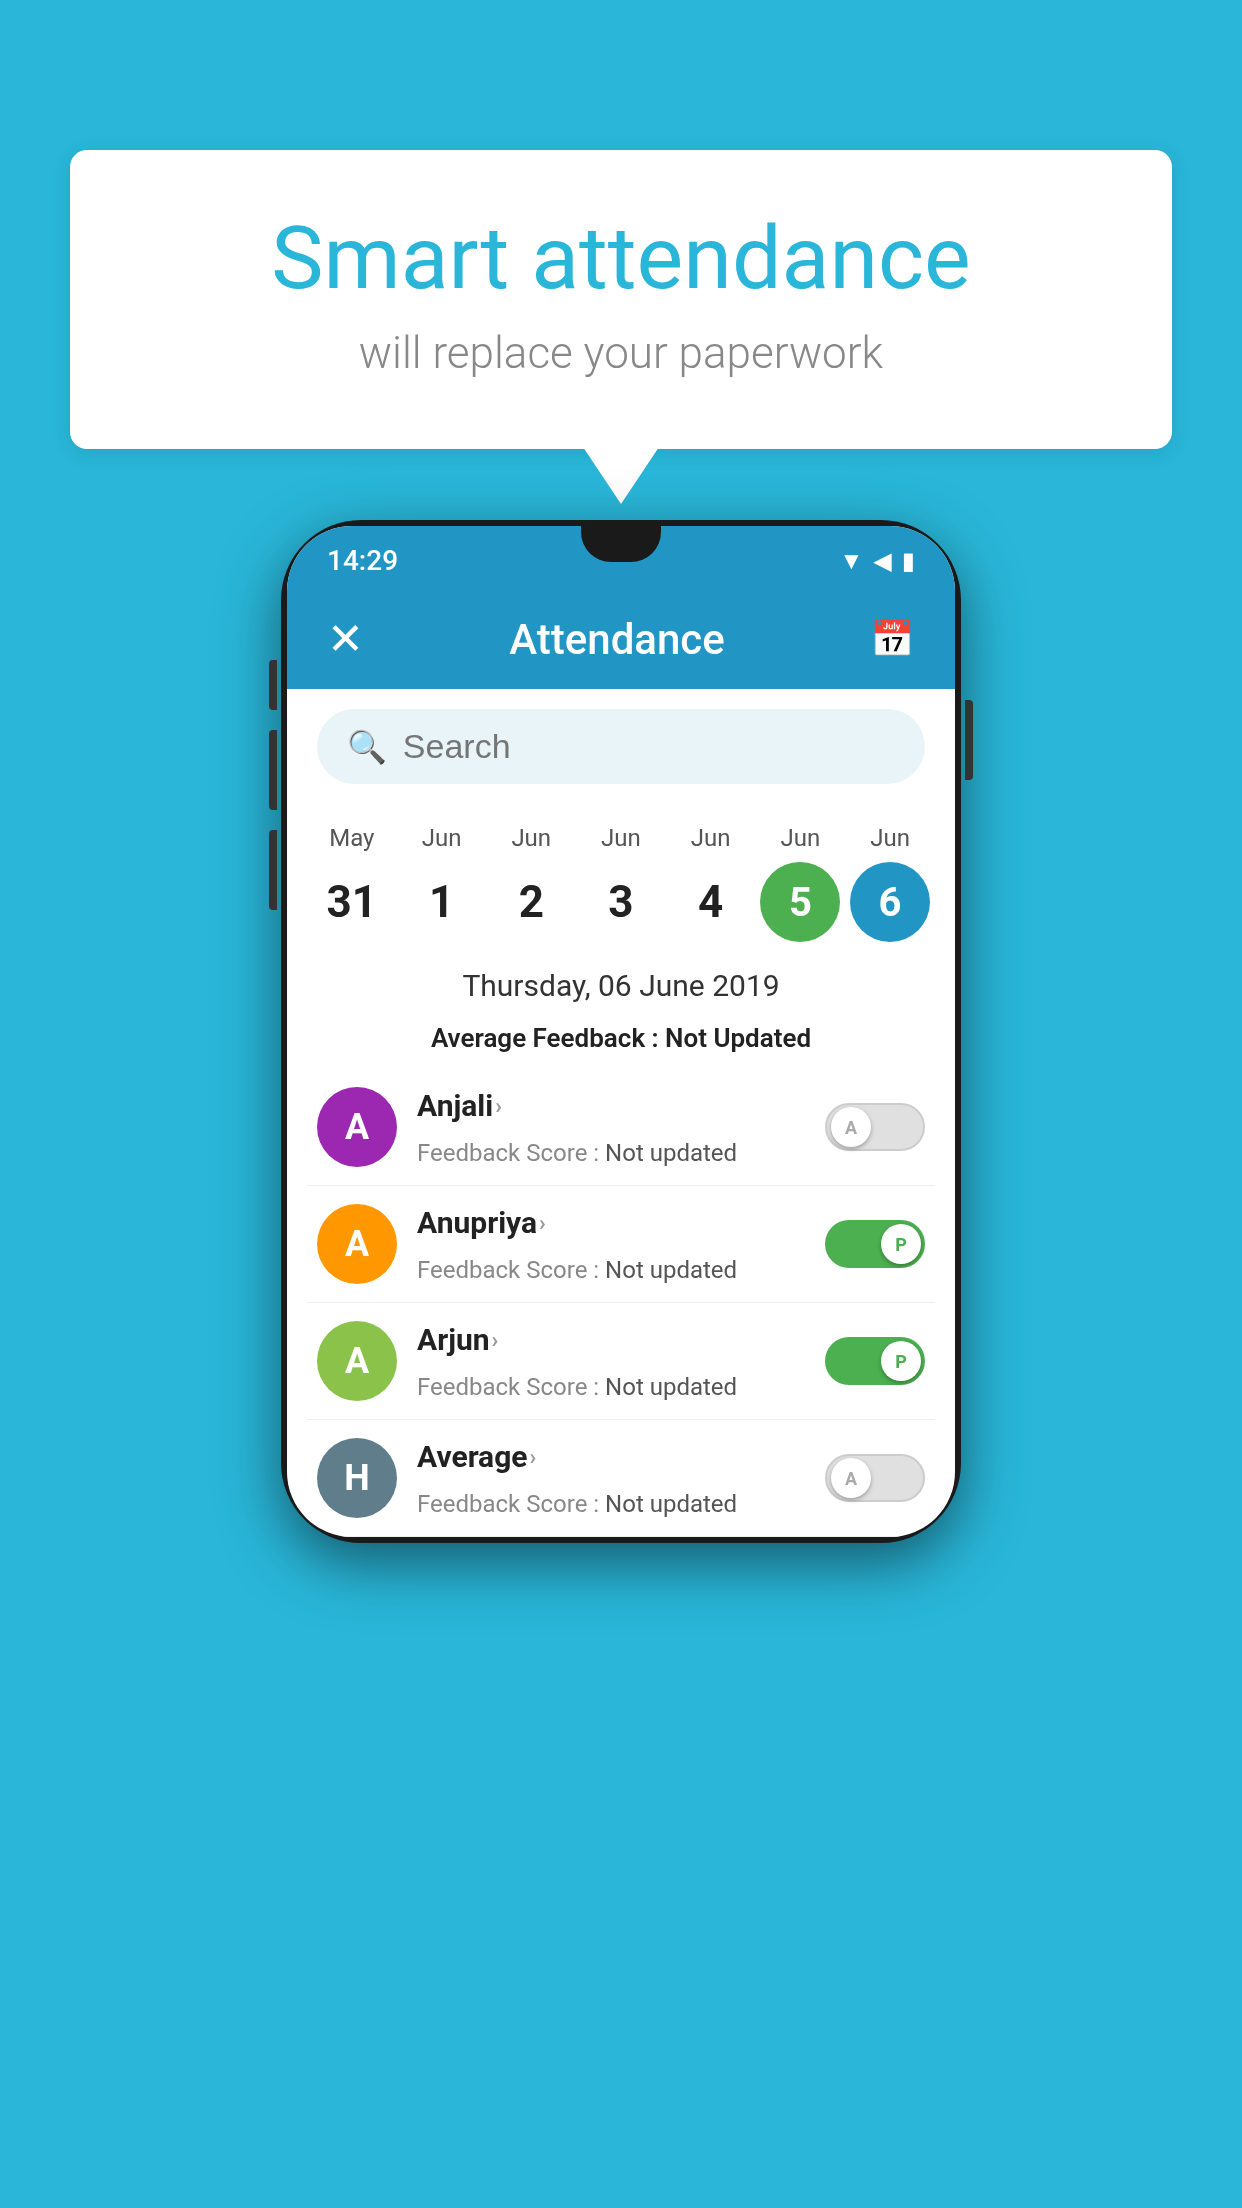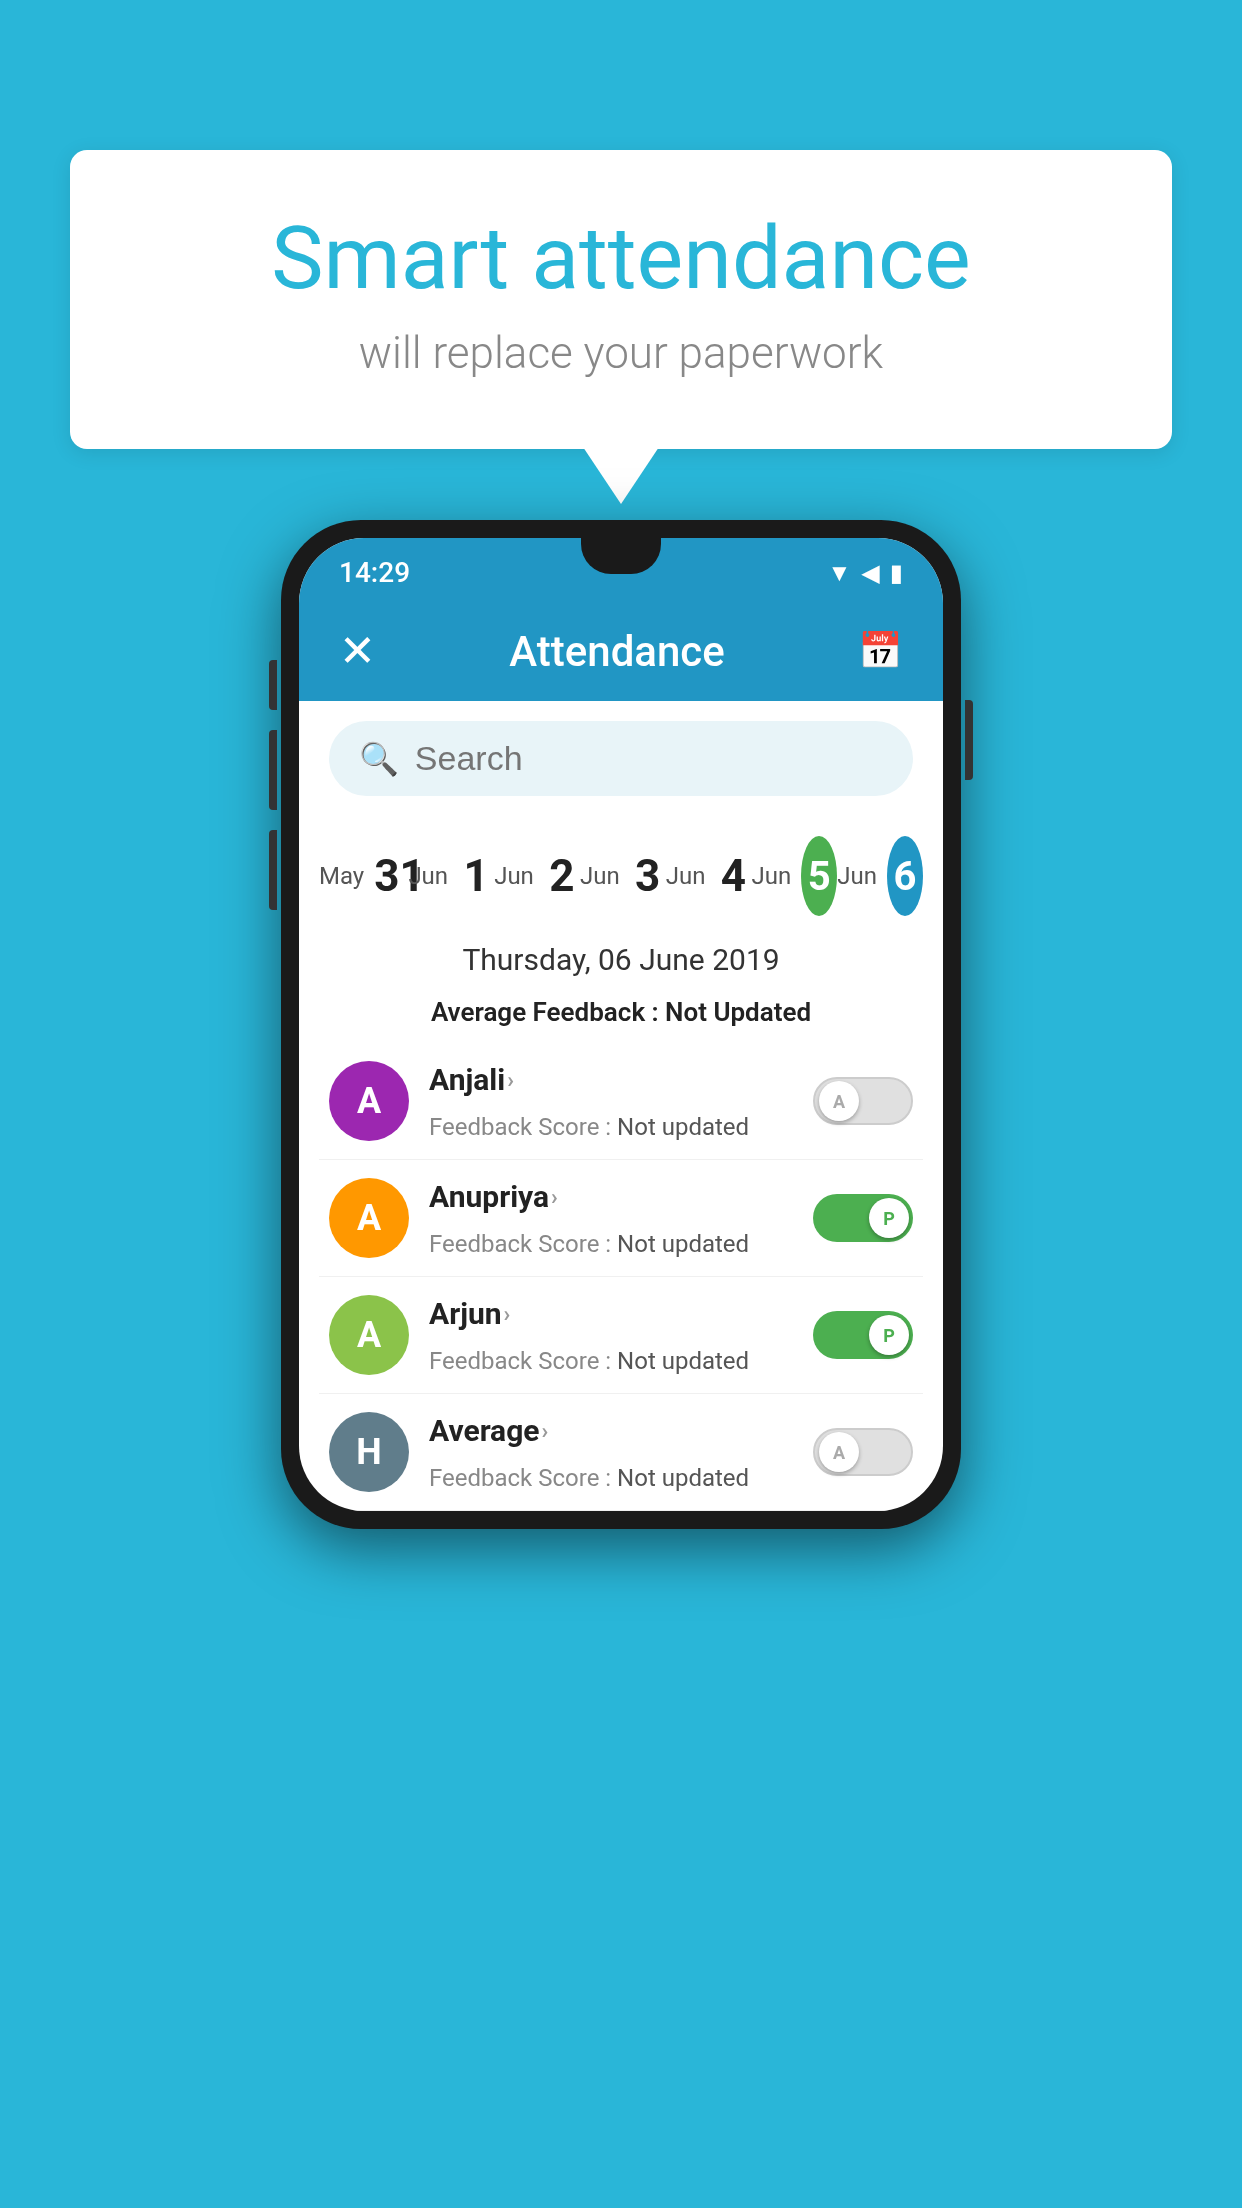--- a/index.html
+++ b/index.html
@@ -62,21 +62,21 @@
       position: absolute;
       top: 520px;
       left: 50%;
       transform: translateX(-50%);
       width: 680px;
     }
 
     .phone-outer {
       background: #1a1a1a;
       border-radius: 80px;
-      padding: 18px;
+      padding: 6px;
       box-shadow: 0 20px 60px rgba(0,0,0,0.5);
       position: relative;
     }
 
     .phone-inner {
       background: white;
       border-radius: 65px;
       overflow: hidden;
       position: relative;
     }
@@ -175,21 +175,21 @@
     
     .calendar-row {
       display: flex;
       justify-content: space-around;
       align-items: center;
       padding: 20px 20px 10px;
     }
 
     .date-item {
       display: flex;
-      flex-direction: row;
+      flex-direction: column;
       align-items: center;
       gap: 10px;
       min-width: 70px;
     }
 
     .date-month {
       font-size: 24px;
       color: #555;
       font-weight: 400;
     }

